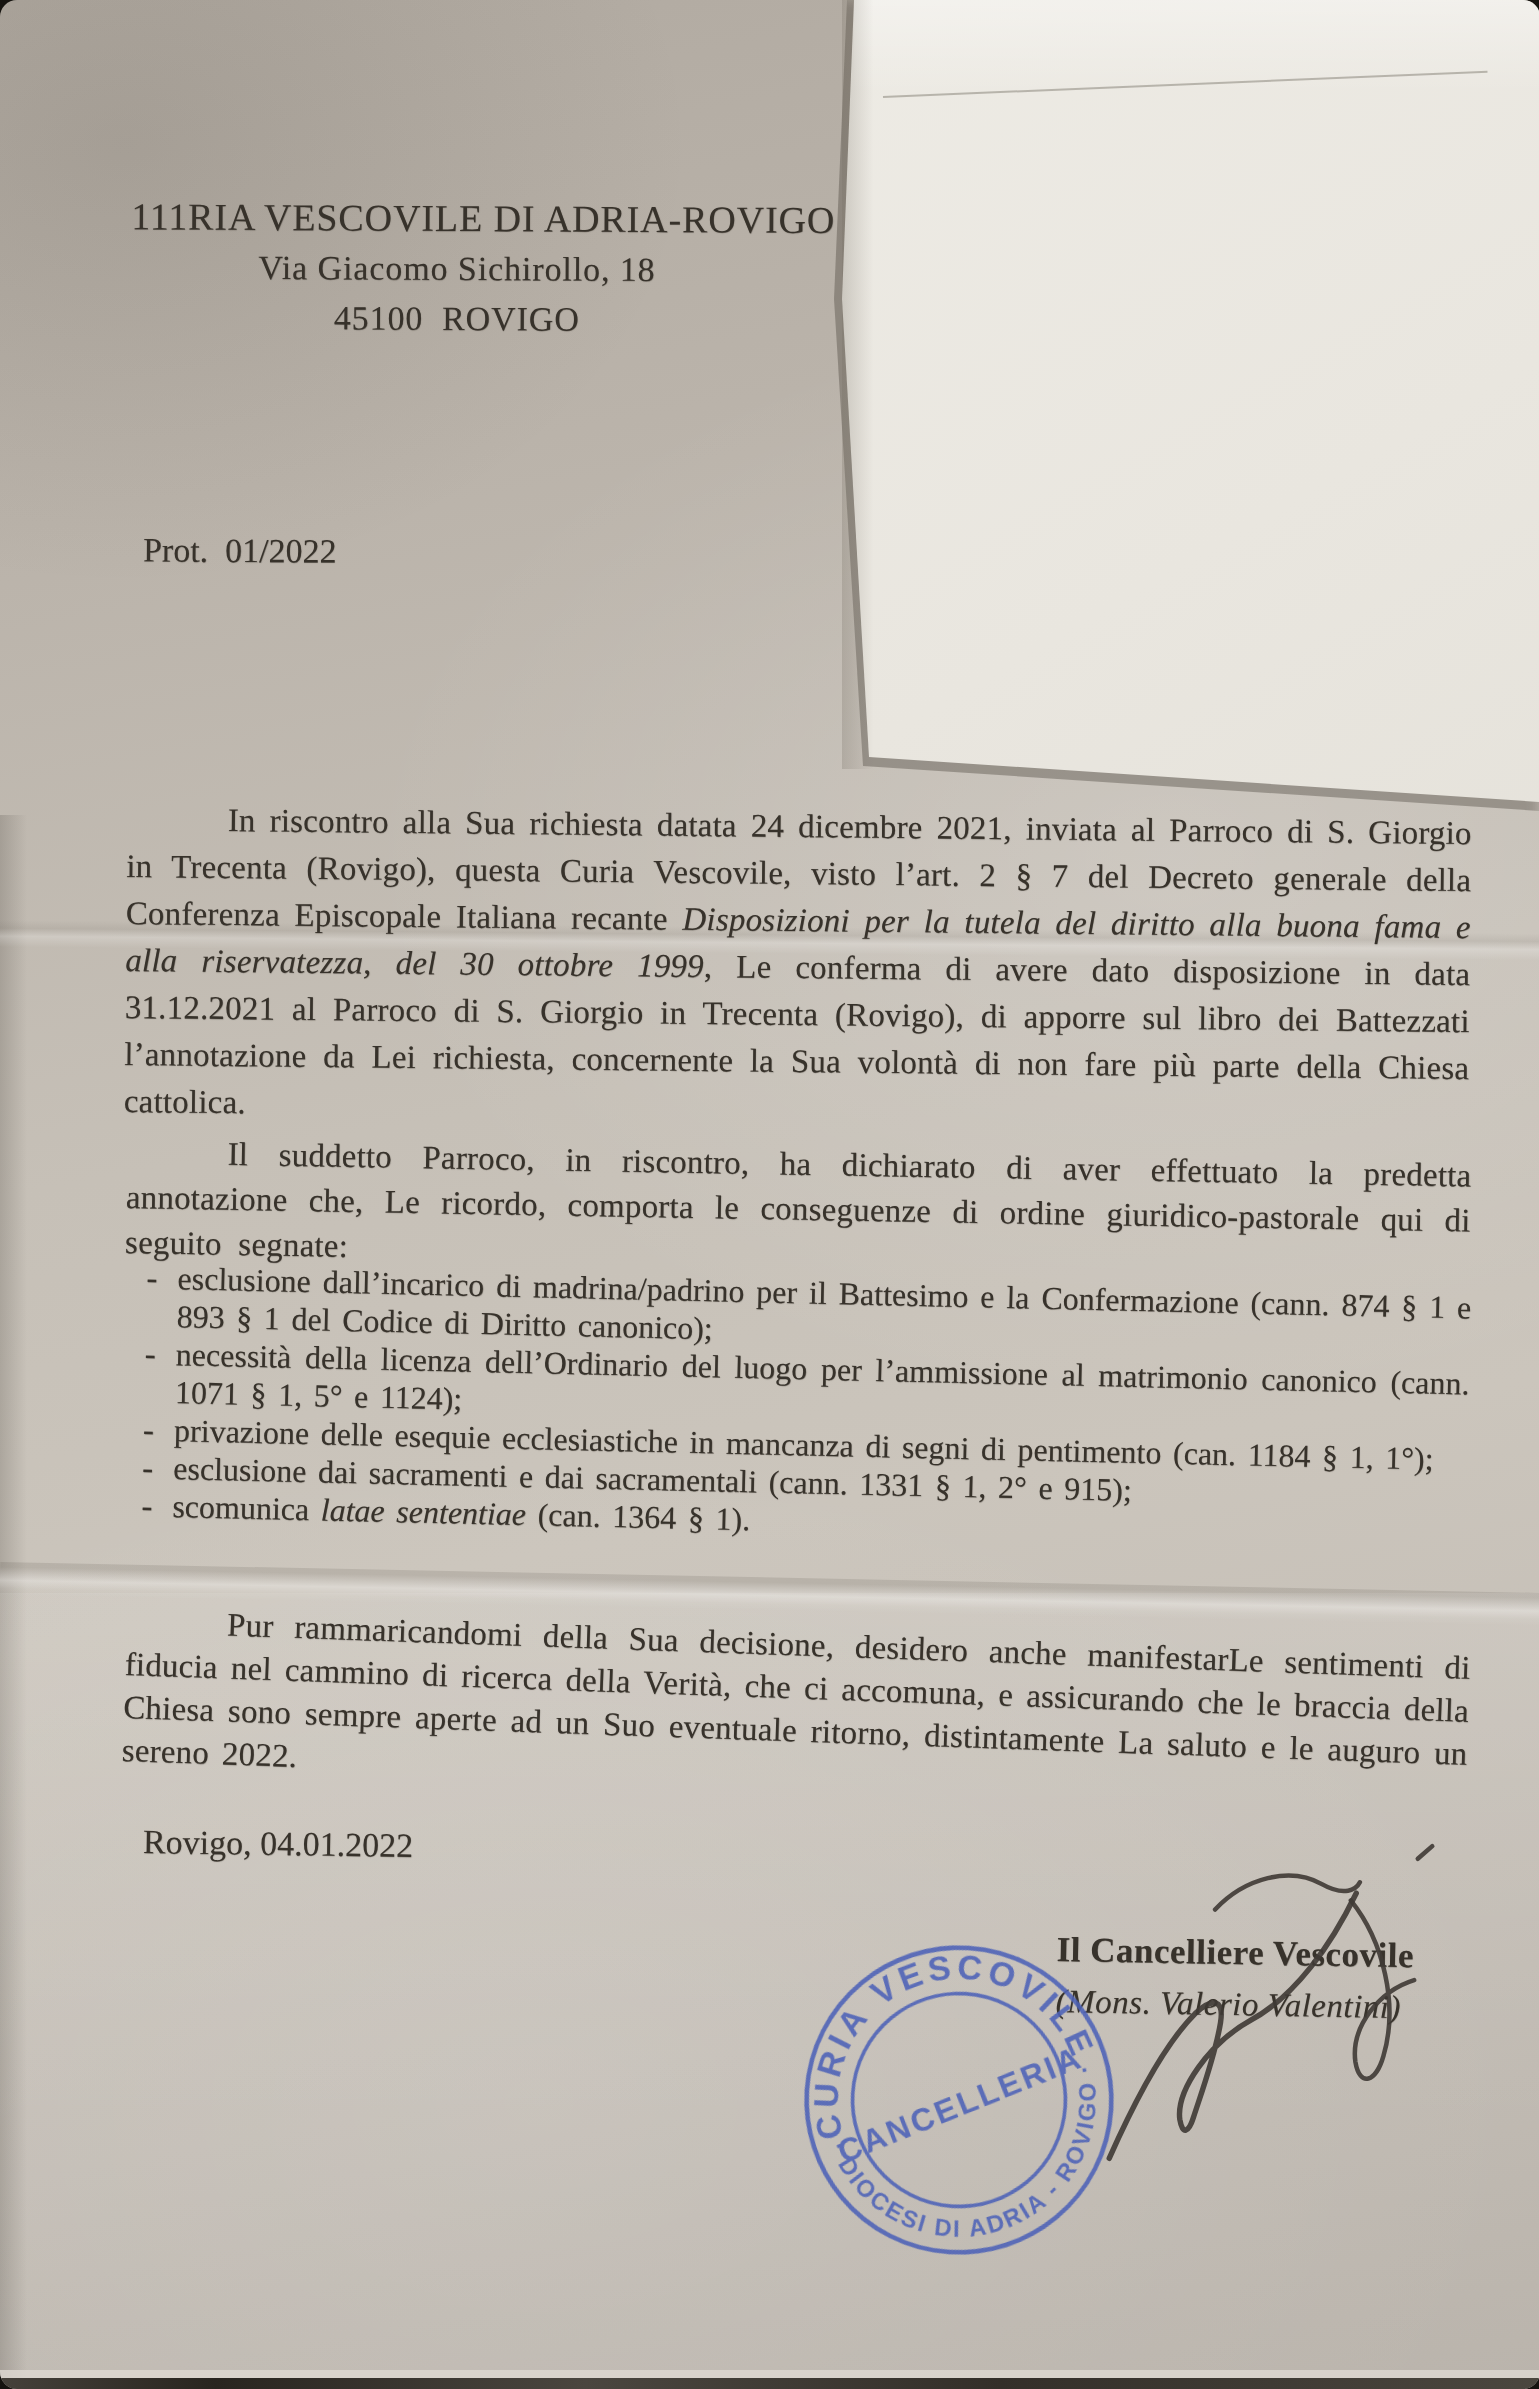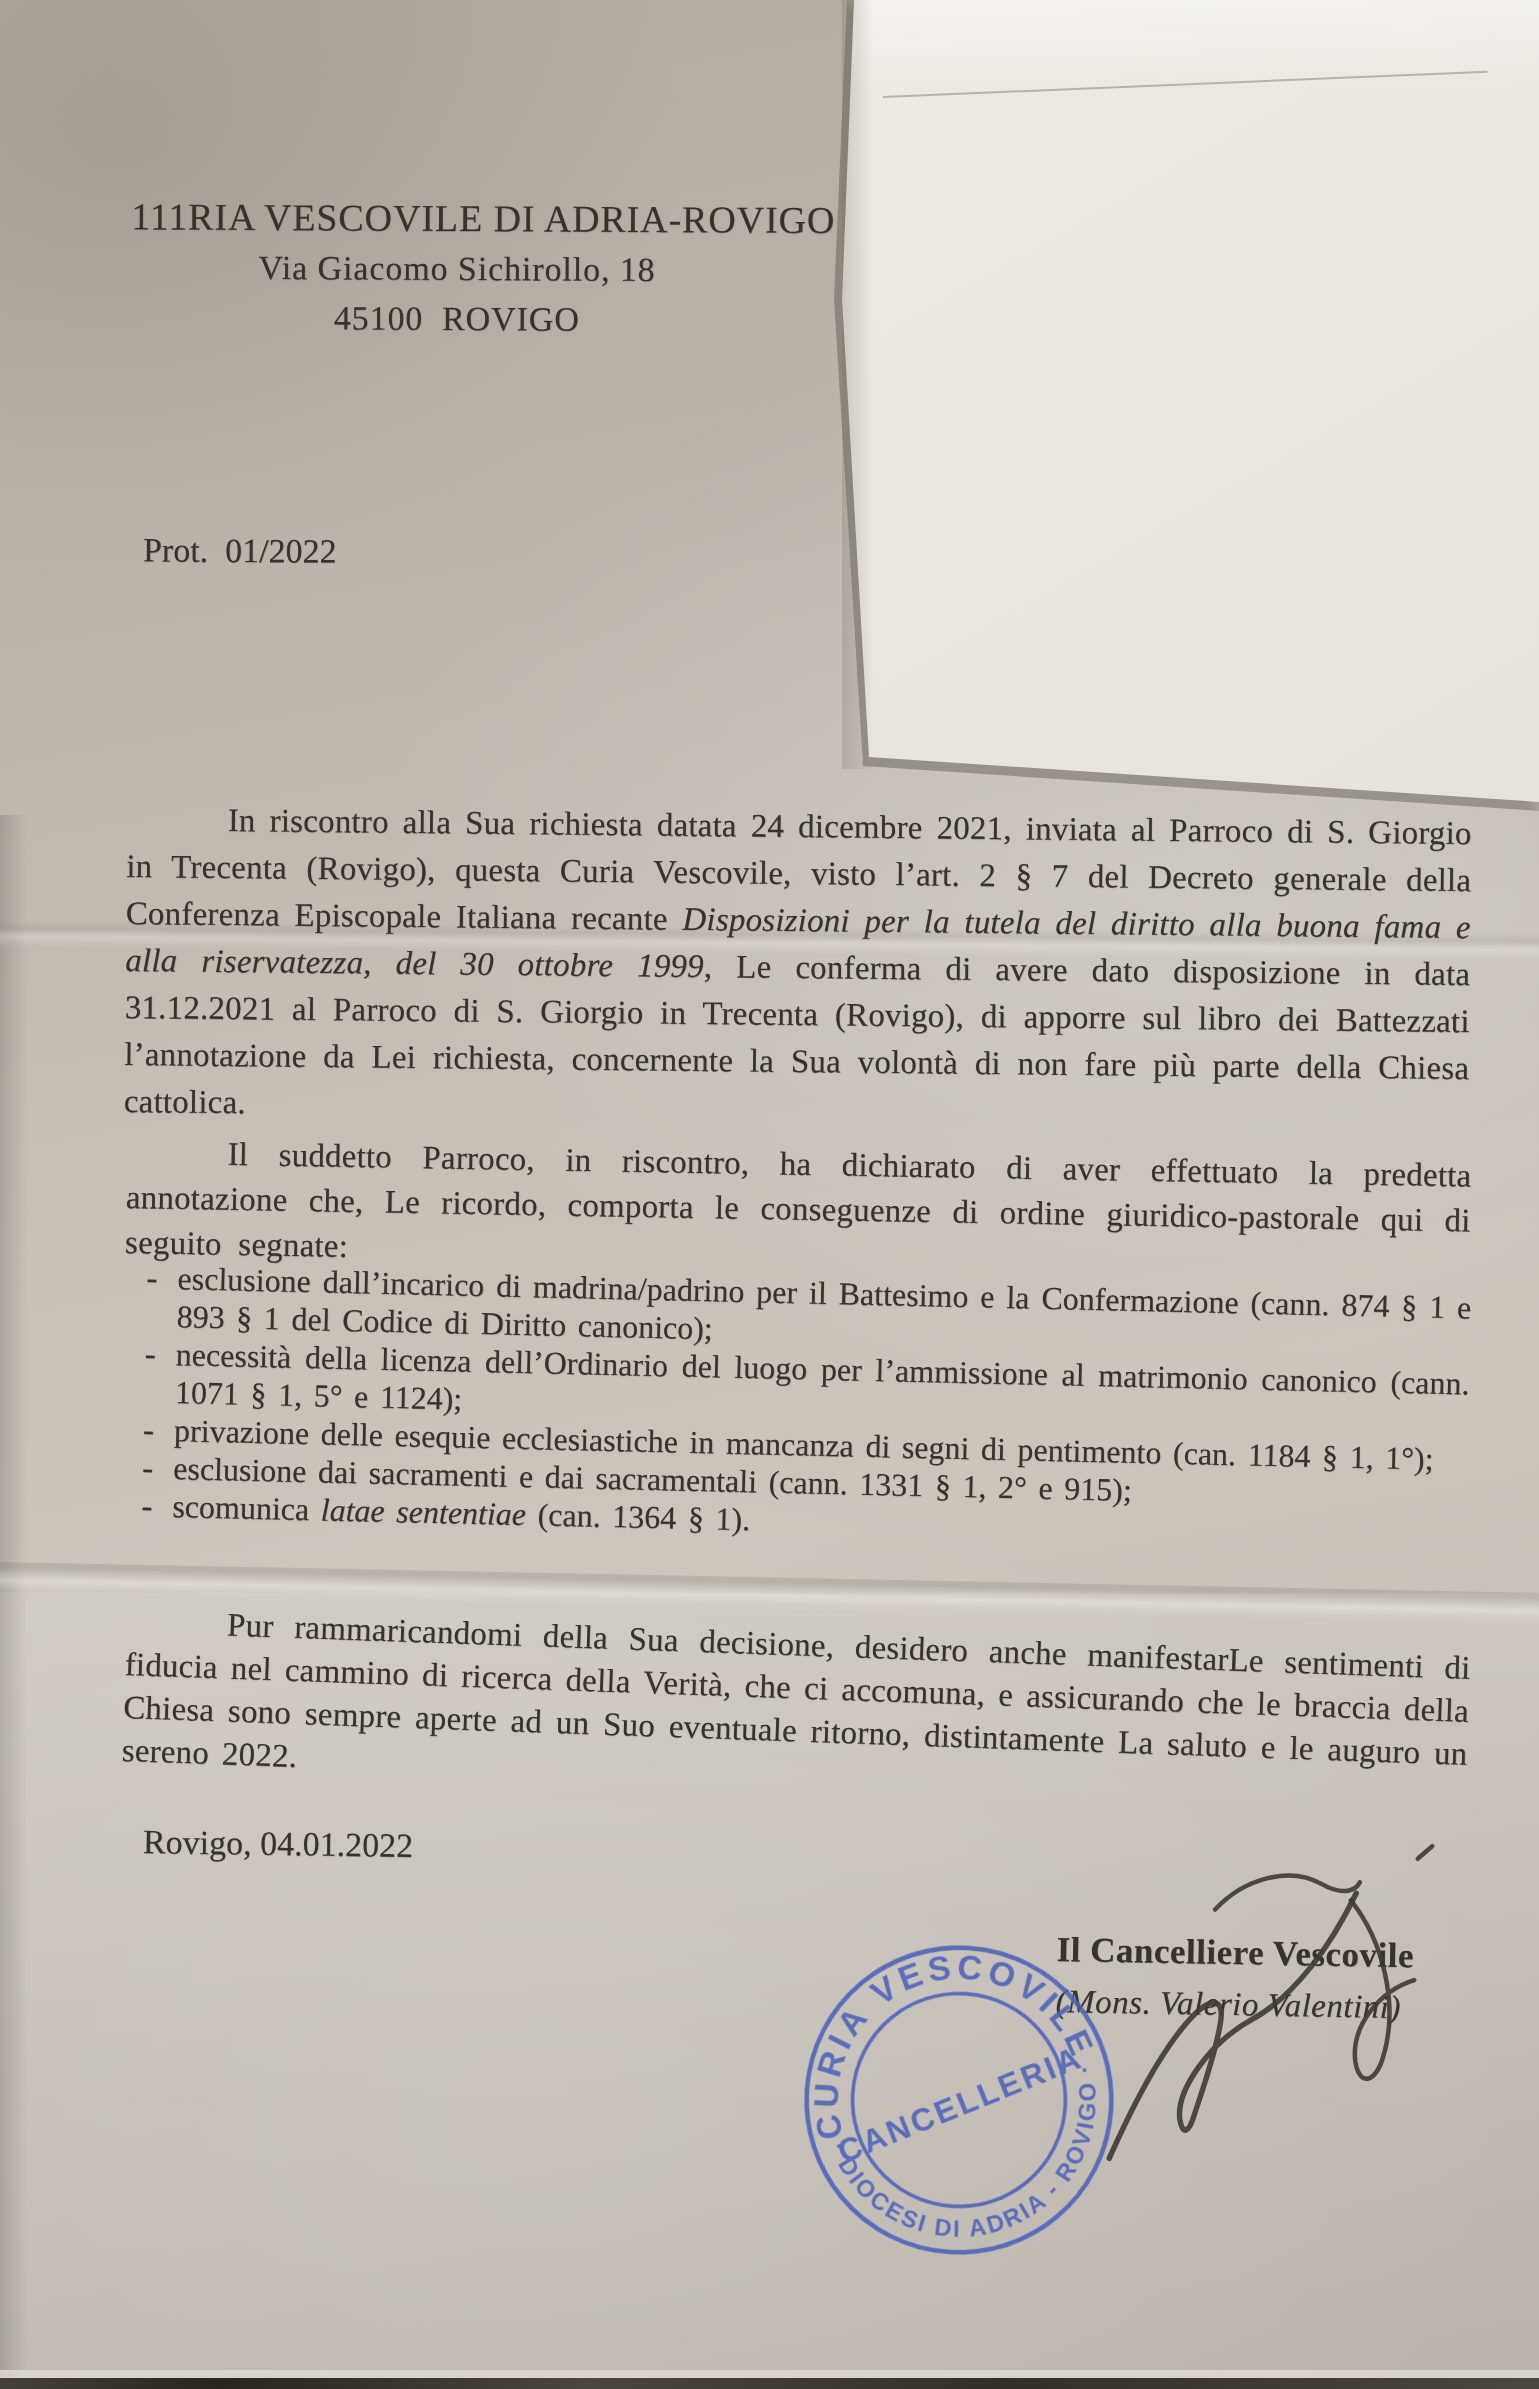--- a/index.html
+++ b/index.html
@@ -1,17 +1,17 @@
 <!DOCTYPE html>
 <html style="--paper_mid: #c6c0b7; --envelope: #e9e6df; --text_ink: #37322b; --stamp_ink: #4d62b8; --signature_ink: #3f3a35;font-size:14.5px"><head>
 <meta charset="utf-8">
 <style>
   html,body{margin:0;padding:0;background:#15130f;}
   .photo{position:relative;width:1540px;height:2389px;overflow:hidden;
-         font-family:"Liberation Serif",serif;}
+         font-family:"Liberation Serif",serif;border-radius:17px;}
   
   .paper{position:absolute;inset:0;
     background:
       radial-gradient(ellipse 1131px 769px at 76% 36%, rgba(255,255,255,0.16), transparent 72%),
       radial-gradient(ellipse 1358px 905px at 35% 88%, rgba(255,255,255,0.10), transparent 75%),
       radial-gradient(ellipse 815px 634px at 8% 6%, rgba(60,54,46,0.12), transparent 70%),
       linear-gradient(170deg,#b1aaa1 0%,#bab3aa 20%,#c6c0b7 45%,#cbc5bc 62%,#c3bdb5 82%,#bab4ac 100%);}
   .left-shade{position:absolute;left:0;top:815px;width:27px;height:1575px;
     background:linear-gradient(to right, rgba(55,50,43,0.20), transparent);}
   .crease{position:absolute;left:0;width:1543px;transform-origin:left center;}

